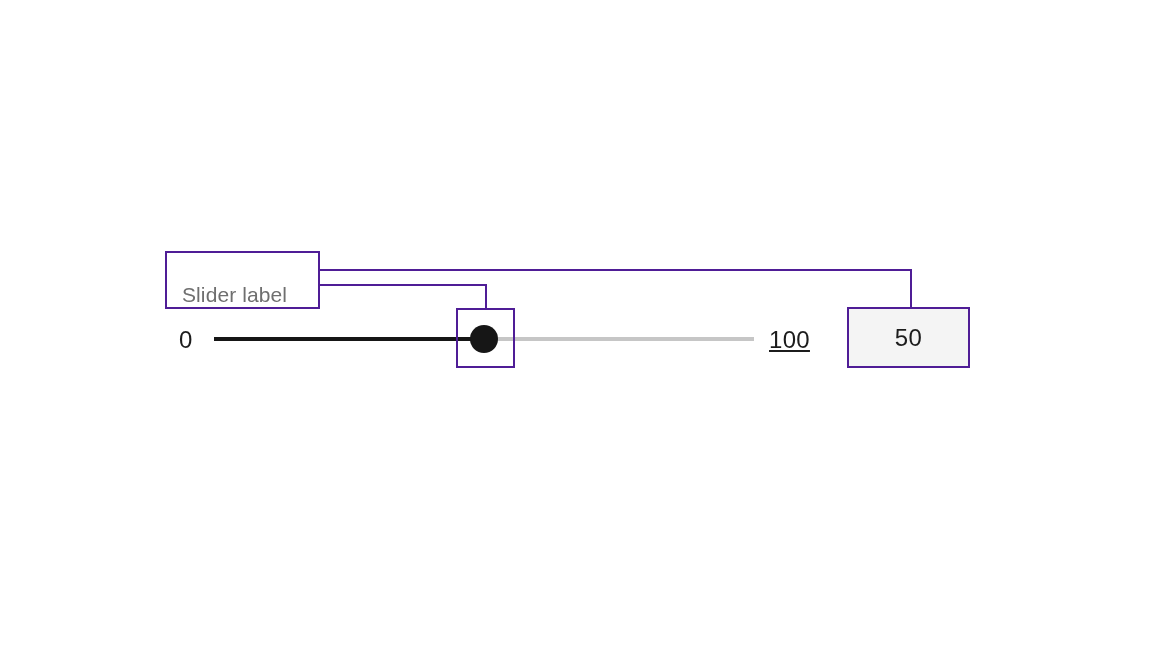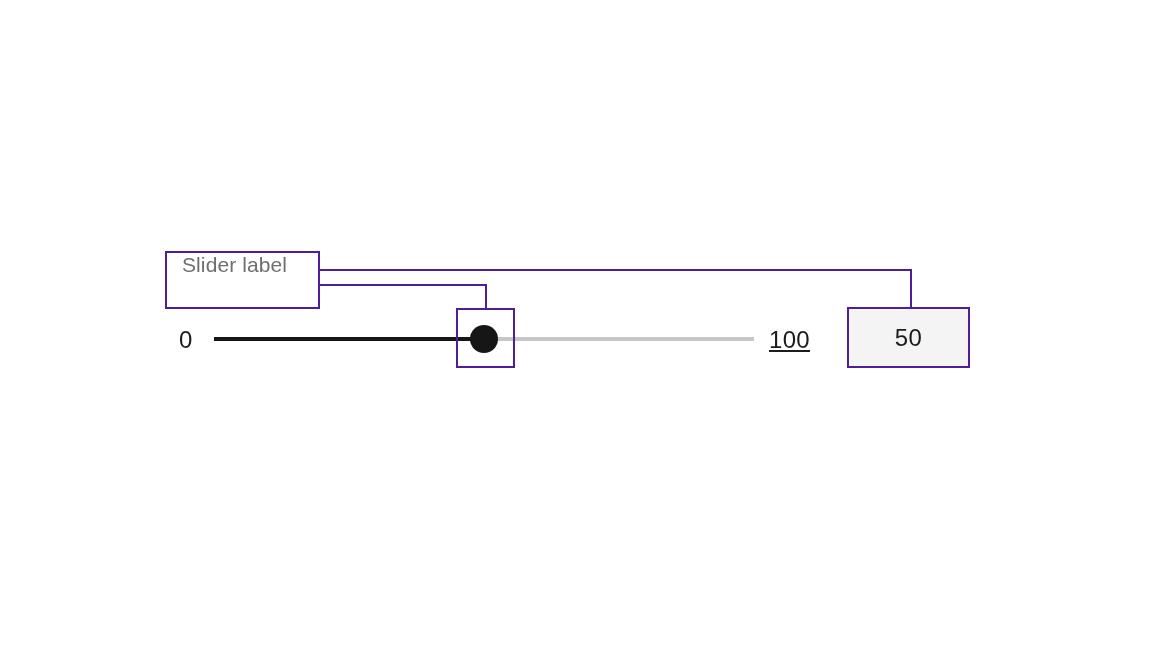--- a/index.html
+++ b/index.html
@@ -27,21 +27,21 @@
     border: 2px solid #4f1d96;
     background: transparent;
   }
 
   .label-callout {
     left: 165px;
     top: 251px;
     width: 155px;
     height: 58px;
     display: flex;
-    align-items: flex-start;
+    align-items: flex-end;
     padding-left: 15px;
   }
 
   .label-callout .label-text {
     font-size: 21px;
     color: #6f6f6f;
     letter-spacing: 0.1px;
     white-space: nowrap;
   }
 

